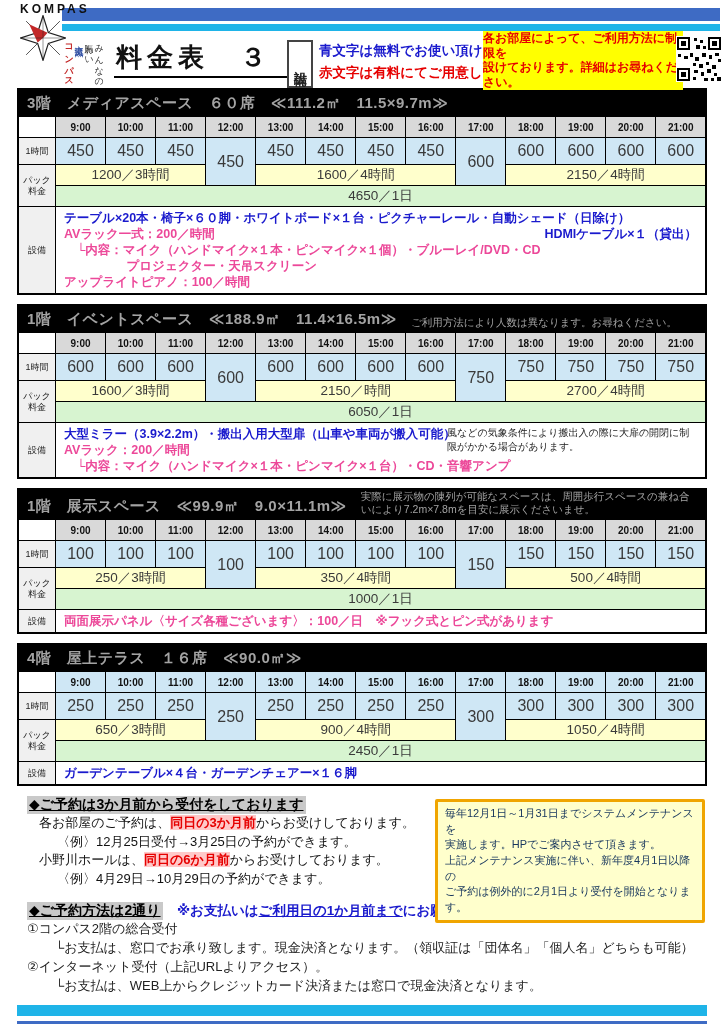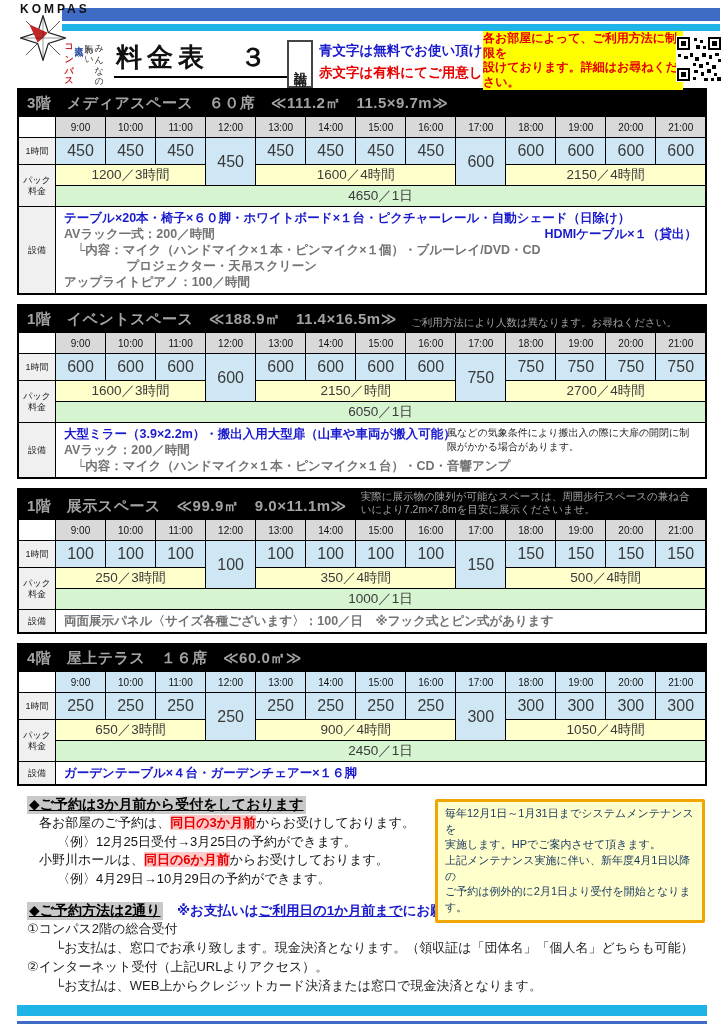--- a/index.html
+++ b/index.html
@@ -30,32 +30,32 @@
 
   
   .section{margin-bottom:9px;}
   .sec-bar{background:#000;color:#a3a3a3;display:flex;align-items:flex-end;gap:14px;padding:2px 10px;min-height:23px;}
   .sec-title{font-size:15px;font-weight:bold;letter-spacing:0.5px;white-space:nowrap;}
   .sec-note{font-size:10.5px;line-height:1.25;max-width:330px;}
   .price-table{width:100%;border-collapse:collapse;table-layout:fixed;border:2px solid #000;}
   .price-table td{border:1px solid #000;text-align:center;padding:0;overflow:hidden;}
   .price-table tr:first-child td:first-child{width:36px;}
   td.corner{background:#fff;height:20px;}
-  td.time{background:#d9d9d9;font-size:10px;font-weight:normal;height:20px;}
+  td.time{background:#d9d9d9;font-size:10px;font-weight:bold;height:20px;}
   .blue-head td.time{background:#cfe7f5;}
   td.val{background:#cfe7f5;font-size:16px;color:#3a3a3a;height:26px;}
   td.pack{background:#ffffcc;font-size:13.5px;color:#3a3a3a;height:20px;}
   td.day{background:#d7f4d0;font-size:13.5px;color:#3a3a3a;height:20px;}
   td.rlabel{background:#f0f0f0;font-size:9px;line-height:1.15;padding:1px;color:#222;}
   td.equip{background:#fff;text-align:left;padding:3px 8px;position:relative;}
   .eline{display:flex;font-size:12.5px;font-weight:bold;line-height:1.28;}
   .seg{white-space:pre-wrap;}
   .seg.right{margin-left:auto;}
   .c-blue{color:#1a1acd;}
-  .c-red{color:#737373;}
+  .c-red{color:#ec4899;}
   .side-note{position:absolute;top:3px;right:6px;width:252px;font-size:10px;line-height:1.4;color:#222;font-weight:normal;}
 
   
   .foot-row{position:relative;min-height:96px;margin-top:4px;}
   .f-heading{display:inline-block;font-size:14px;font-weight:bold;background:#c9c9c9;text-decoration:underline;padding:0 2px;color:#000;}
   .res-block{margin-left:10px;width:430px;}
   .res-line{margin-left:12px;font-size:13px;line-height:1.42;}
   .res-line.ind{margin-left:30px;}
   .hl-red{color:#e60000;font-weight:bold;background:#ffc9c9;}
   .maint{position:absolute;right:2px;top:4px;width:250px;background:#ffffcc;border:3px solid #f0a500;border-radius:2px;padding:4px 7px;}
@@ -336,21 +336,21 @@
                 <div class="eline">
                   <span class="seg c-red">両面展示パネル〈サイズ各種ございます〉：100／日　※フック式とピン式があります</span>
                 </div>
               </td>
             </tr>
           </tbody>
         </table>
       </section>
       <section class="section">
         <div class="sec-bar">
-          <span class="sec-title">4階　屋上テラス　１６席　≪60.0㎡≫</span>
+          <span class="sec-title">4階　屋上テラス　１６席　≪90.0㎡≫</span>
         </div>
         <table class="price-table blue-head">
           <tbody>
             <tr>
               <td class="corner"></td>
               <td class="time">9:00</td>
               <td class="time">10:00</td>
               <td class="time">11:00</td>
               <td class="time">12:00</td>
               <td class="time">13:00</td>

